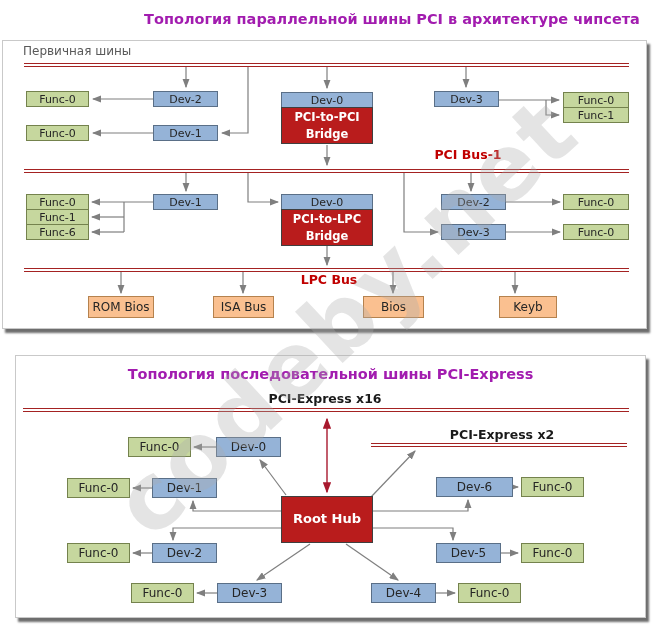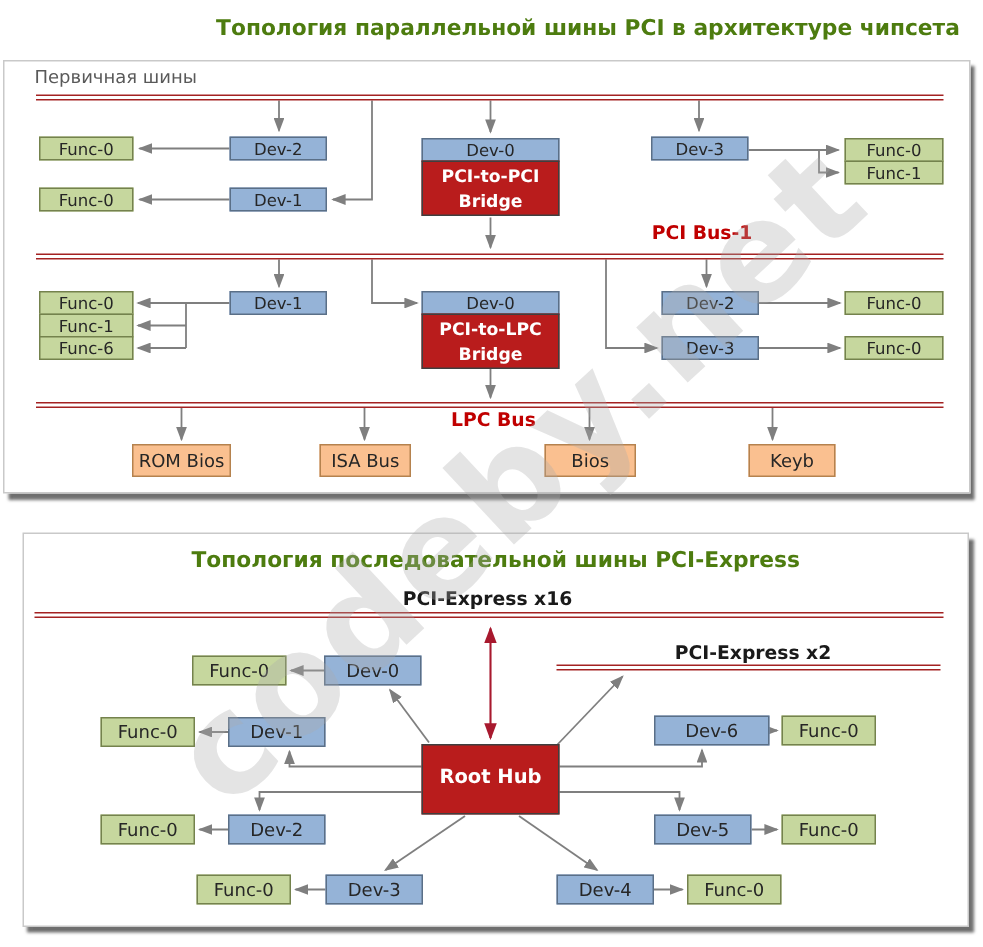--- a/index.html
+++ b/index.html
@@ -1,19 +1,19 @@
 <!DOCTYPE html>
 <html><head>
 <meta charset="utf-8">
 <style>
   html,body{margin:0;padding:0;background:#ffffff;}
   #stage{position:relative;width:655px;height:631px;background:#ffffff;overflow:hidden;
          font-family:"DejaVu Sans",sans-serif;}
 
-  .title{position:absolute;font:bold 14.5px "DejaVu Sans",sans-serif;color:#4d7c0f;
+  .title{position:absolute;font:bold 14.5px "DejaVu Sans",sans-serif;color:#a21caf;
          text-align:center;white-space:nowrap;z-index:3;}
 
   .panel{position:absolute;background:#ffffff;border:1px solid #c9c9c9;
          box-shadow:3px 4px 2px #6e6e6e;z-index:1;}
 
   .lines{position:absolute;left:0;top:0;z-index:1;}
 
   .bus{position:absolute;height:4px;box-sizing:border-box;
        border-top:1.5px solid #a42222;border-bottom:1.5px solid #a42222;z-index:1;}
 

